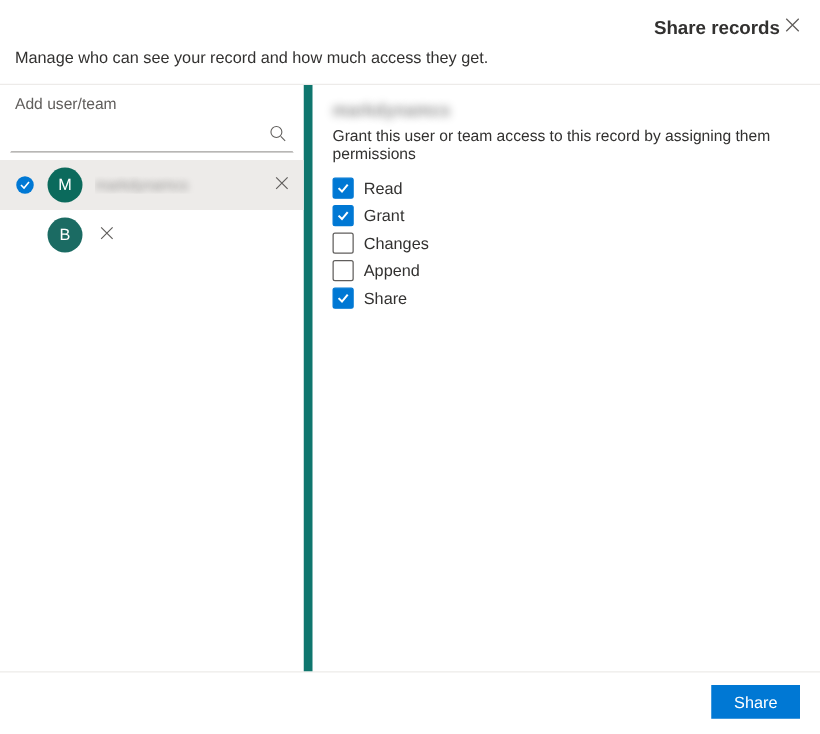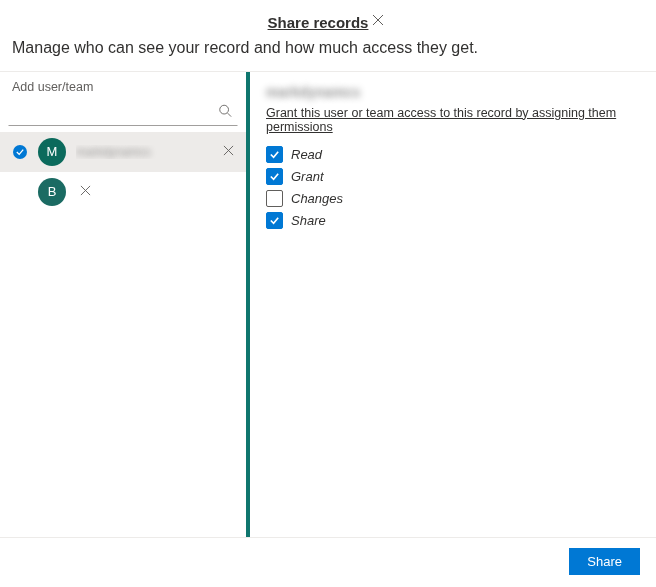--- a/index.html
+++ b/index.html
@@ -16,56 +16,55 @@
   }
   .dialog {
     padding: 12px 12px 0 12px;
     height: 100%;
     display: flex;
     flex-direction: column;
   }
   .header-row {
     display: flex;
     align-items: flex-start;
-    justify-content: center;
-    text-decoration: underline;
+    justify-content: flex-end;
   }
   .title {
     font-size: 15px;
     font-weight: 600;
     margin: 2px 0 6px 0;
   }
   .close-x {
     font-size: 14px;
     color: #605e5c;
     cursor: pointer;
     padding: 2px 4px;
     line-height: 1;
   }
   .desc {
-    font-size: 16px;
+    font-size: 13px;
     color: #323130;
     line-height: 1.35;
     margin-bottom: 12px;
   }
   .divider {
     border: none;
     border-top: 1px solid #edebe9;
     margin: 0 -12px 0 -12px;
   }
   .body {
     display: flex;
     flex: 1;
     min-height: 0;
     margin: 0 -12px;
     border-bottom: 1px solid #edebe9;
   }
   .left-pane {
     width: 250px;
-    border-right: 4px solid #0f766e;
+    border-right: 7px solid #0f766e;
     display: flex;
     flex-direction: column;
     padding-bottom: 8px;
   }
   .add-label {
     font-size: 12.5px;
     color: #605e5c;
     padding: 8px 12px 4px 12px;
   }
   .search-wrap {
@@ -160,21 +159,20 @@
     font-size: 14px;
     font-weight: 600;
     margin-bottom: 6px;
     display: inline-block;
     user-select: none;
   }
   .rp-instr {
     font-size: 12.5px;
     color: #323130;
     margin-bottom: 10px;
-    text-decoration: underline;
   }
   .perm-head {
     font-size: 13px;
     font-weight: 600;
     margin-bottom: 6px;
   }
   .perm-row {
     display: flex;
     align-items: center;
     gap: 8px;
@@ -193,21 +191,20 @@
   }
   .cbx.checked {
     background: #0078d4;
     border-color: #0078d4;
   }
   .cbx.checked svg { display:block; }
   .cbx svg { display:none; }
   .perm-label {
     font-size: 13px;
     cursor: pointer;
-    font-style: italic;
   }
   .footer {
     display: flex;
     justify-content: flex-end;
     padding: 10px 4px 12px 0;
   }
   .share-btn {
     background: #0078d4;
     color: #fff;
     border: none;
@@ -302,20 +299,24 @@
                 <path d="M2 6 L5 9 L10 3" stroke="#fff" stroke-width="1.8" fill="none"></path>
               </svg>
             </span>
           <span class="perm-label">Grant</span>
         </div>
         <div class="perm-row">
           <span class="cbx"></span>
           <span class="perm-label">Changes</span>
         </div>
         <div class="perm-row">
+          <span class="cbx"></span>
+          <span class="perm-label">Append</span>
+        </div>
+        <div class="perm-row">
           <span class="cbx checked">
               <svg width="11" height="11" viewBox="0 0 12 12">
                 <path d="M2 6 L5 9 L10 3" stroke="#fff" stroke-width="1.8" fill="none"></path>
               </svg>
             </span>
           <span class="perm-label">Share</span>
         </div>
       </div>
     </div>
 

